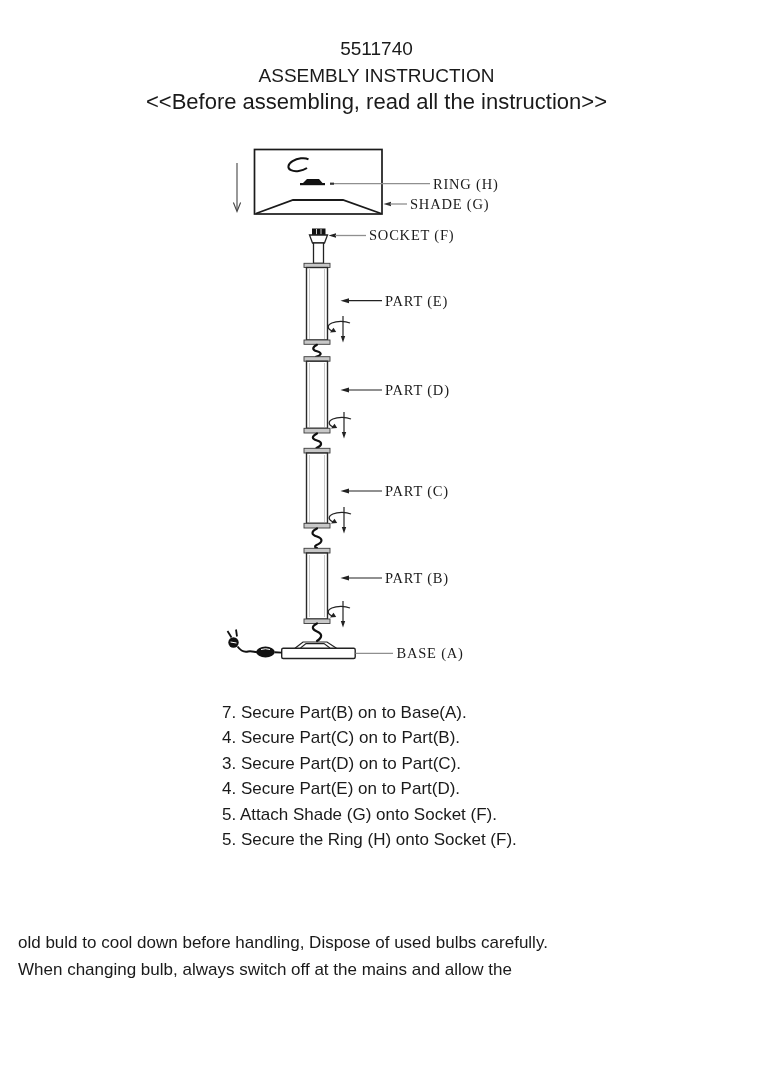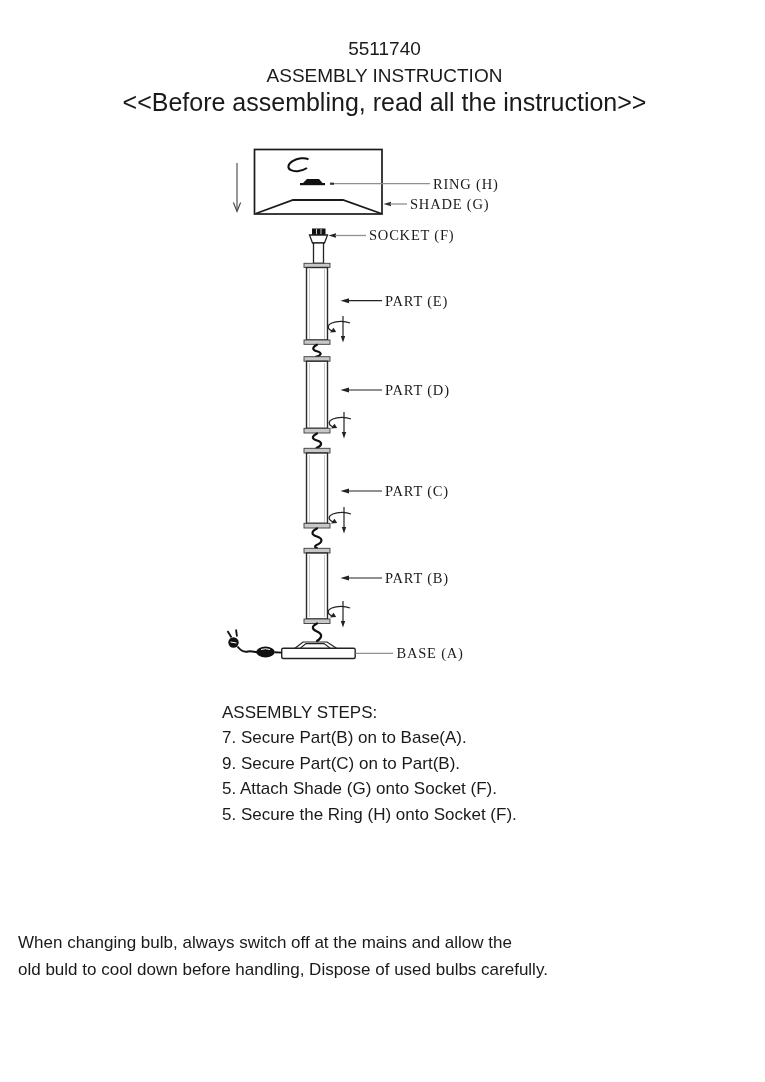--- a/index.html
+++ b/index.html
@@ -1,23 +1,23 @@
 <!DOCTYPE html>
 <html><head>
 <meta charset="utf-8">
 <style>
   html,body{margin:0;padding:0;background:#ffffff;}
   .page{
     position:relative;width:765px;height:1082px;background:#ffffff;
     font-family:"Liberation Sans",sans-serif;color:#1a1a1a;overflow:hidden;
   }
-  .header{position:absolute;top:36px;left:12px;width:745px;text-align:center;line-height:26.5px;}
+  .header{position:absolute;top:36px;left:4px;width:745px;text-align:center;line-height:26.5px;}
   .header .model{font-size:19px;}
   .header .title{font-size:19px;}
-  .header .subtitle{font-size:25px;text-align:center;}
+  .header .subtitle{font-size:22px;text-align:center;}
   .diagram-svg{position:absolute;left:0;top:140px;width:765px;height:545px;}
   .cad-label{font-family:"Liberation Serif",serif;font-size:14.5px;letter-spacing:0.8px;fill:#1b1b1b;}
   .steps{position:absolute;left:222px;top:700px;font-size:17px;line-height:25.4px;}
   .bulb-note{position:absolute;left:18px;top:929px;font-size:17px;line-height:27.4px;}
   .cover-note{position:absolute;left:17px;top:1006px;font-size:17.5px;}
   .outline{fill:#ffffff;stroke:#2a2a2a;stroke-width:1.4;}
   .thinline{stroke:#444;stroke-width:1.1;fill:none;}
   .leader{stroke:#8f8f8f;stroke-width:1.3;fill:none;}
   .arrowline{stroke:#222;stroke-width:1.2;fill:none;}
   .squiggle{stroke:#111;stroke-width:2.2;fill:none;stroke-linecap:round;}
@@ -180,26 +180,27 @@
       <line x1="274.5" y1="652.3" x2="281.7" y2="652.6" stroke="#111" stroke-width="1.9"></line>
     </g>
 
     <g>
       <line class="leader" x1="355.5" y1="653.3" x2="393" y2="653.3"></line>
     </g>
     <text class="cad-label" x="396.5" y="658">BASE (A)</text>
   </svg>
 
   <div class="steps">
-    <div>ASSEMBLY STEPS:</div>
     <div>7. Secure Part(B) on to Base(A).</div>
-    <div>9. Secure Part(C) on to Part(B).</div>
+    <div>4. Secure Part(C) on to Part(B).</div>
+    <div>3. Secure Part(D) on to Part(C).</div>
+    <div>4. Secure Part(E) on to Part(D).</div>
     <div>5. Attach Shade (G) onto Socket (F).</div>
     <div>5. Secure the Ring (H) onto Socket (F).</div>
   </div>
 
   <div class="bulb-note">
+    <div>old buld to cool down before handling, Dispose of used bulbs carefully.</div>
     <div>When changing bulb, always switch off at the mains and allow the</div>
-    <div>old buld to cool down before handling, Dispose of used bulbs carefully.</div>
   </div>
 
 
 </div>
 
 </body></html>

